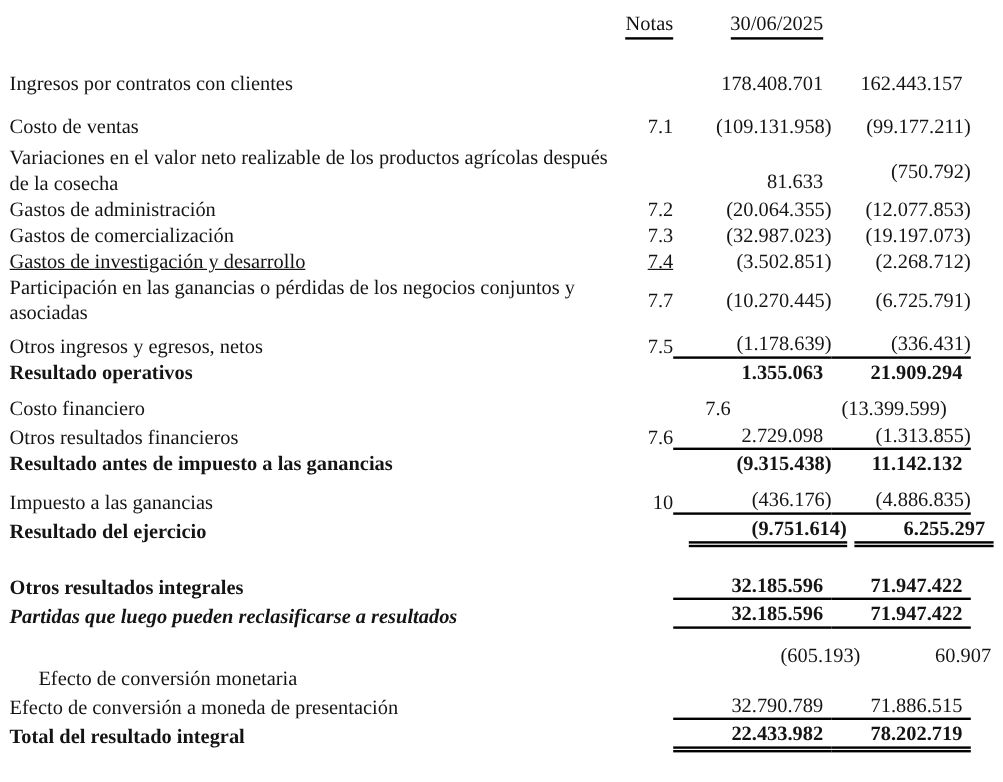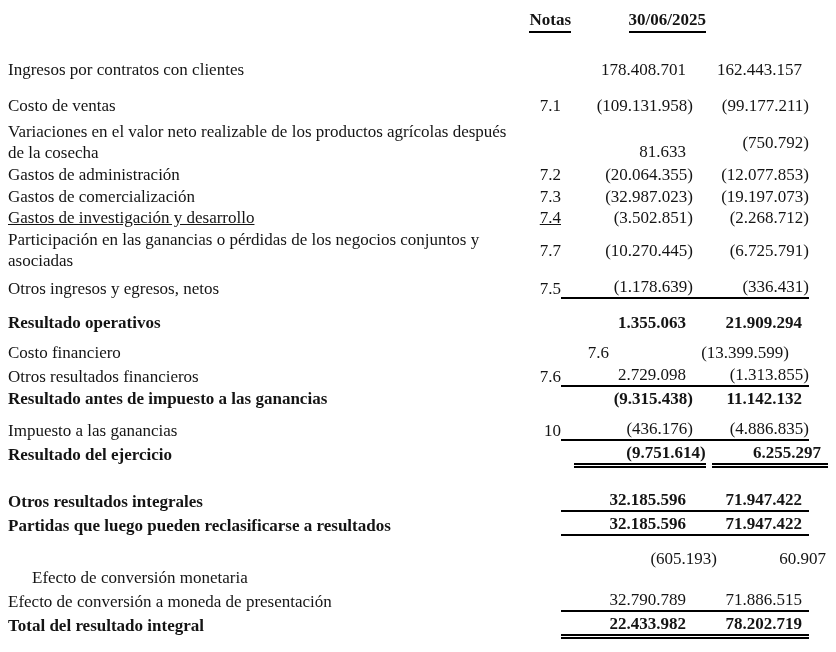--- a/index.html
+++ b/index.html
@@ -11,26 +11,26 @@
   }
   .hdr,.row{display:flex;align-items:flex-end;}
   .c{flex:none;box-sizing:border-box;}
   .label{width:505px;}
   .nota{width:48px;text-align:right;}
   .v25{width:132px;text-align:right;}
   .v24{width:116px;text-align:right;}
   .val .num{display:inline-block;padding-right:7px;}
   .val .num.paren{padding-right:0;}
   
-  .hdr{font-weight:bold;gap:10px;}
+  .hdr{font-weight:normal;}
   .hdr span{display:inline-block;border-bottom:2px solid #000;padding-bottom:1px;}
   .hdr .v25 span,.hdr .v24 span{margin-right:7px;}
   
   .row.bold{font-weight:bold;}
-  .row.italic .label{}
+  .row.italic .label{font-style:italic;}
   
   .row.ul .val{border-bottom:2px solid #000;}
   
   .row.dbl .val{position:relative;border-bottom:2px solid #000;}
   .row.dbl .val::after{content:"";position:absolute;left:0;right:0;bottom:-5px;height:2px;background:#000;}
   
   .row.two{align-items:stretch;min-height:42px;}
   .row.two .val,.row.two .nota{display:flex;justify-content:flex-end;}
   .row.wrap-mixed .v25{align-items:flex-end;padding-bottom:1px;}
   .row.wrap-mixed .v24{align-items:center;}
@@ -103,21 +103,21 @@
         <div class="c val v24">
           <span class="num paren">(6.725.791)</span>
         </div>
       </div>
       <div class="row ul" style="margin-top: 5px;">
         <div class="c label"><span class="num">Otros ingresos y egresos, netos</span></div>
         <div class="c nota"><span class="num">7.5</span></div>
         <div class="c val v25"><span class="num paren">(1.178.639)</span></div>
         <div class="c val v24"><span class="num paren">(336.431)</span></div>
       </div>
-      <div class="row bold" style="margin-top: 13px;">
+      <div class="row bold" style="margin-top: 1px;">
         <div class="c label"><span class="num">Resultado operativos</span></div>
         <div class="c nota"><span class="num"></span></div>
         <div class="c val v25"><span class="num">1.355.063</span></div>
         <div class="c val v24"><span class="num">21.909.294</span></div>
       </div>
       <div class="row " style="margin-top: 9px; gap: 48px;">
         <div class="c label"><span class="num">Costo financiero</span></div>
         <div class="c nota"><span class="num">7.6</span></div>
         <div class="c val v25"><span class="num paren">(13.399.599)</span></div>
         <div class="c val v24"><span class="num paren">(9.453.307)</span></div>

